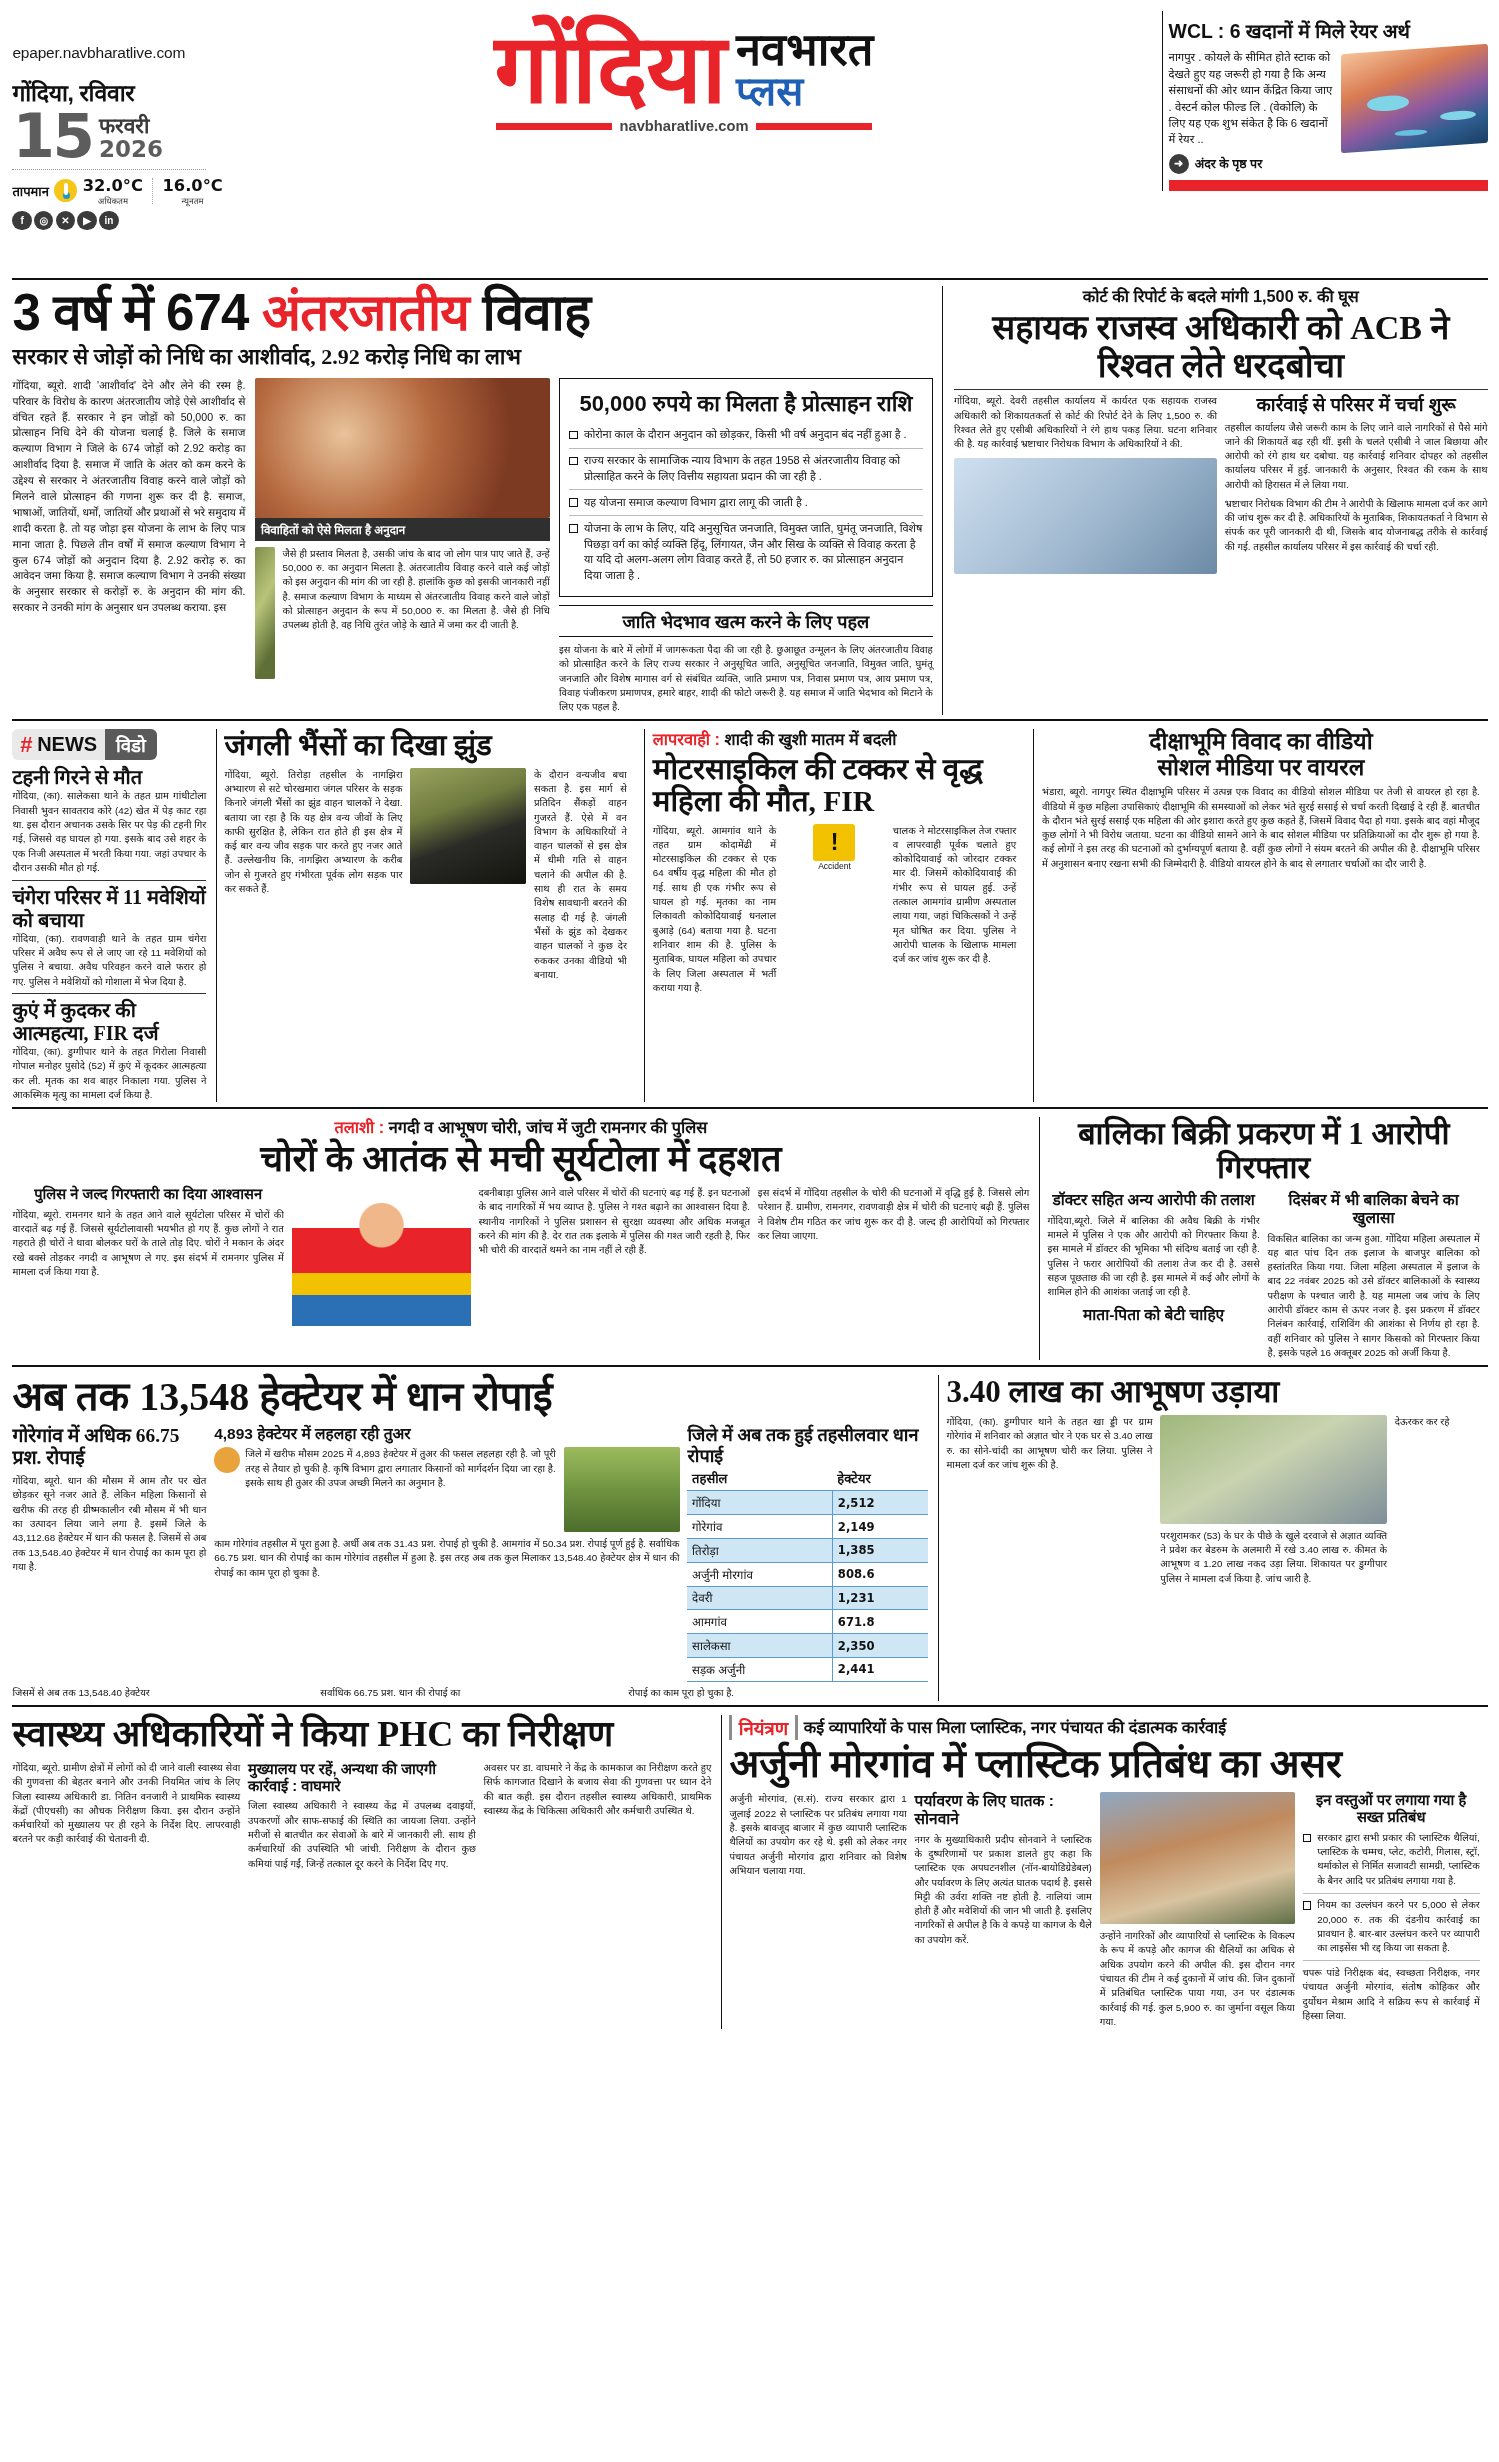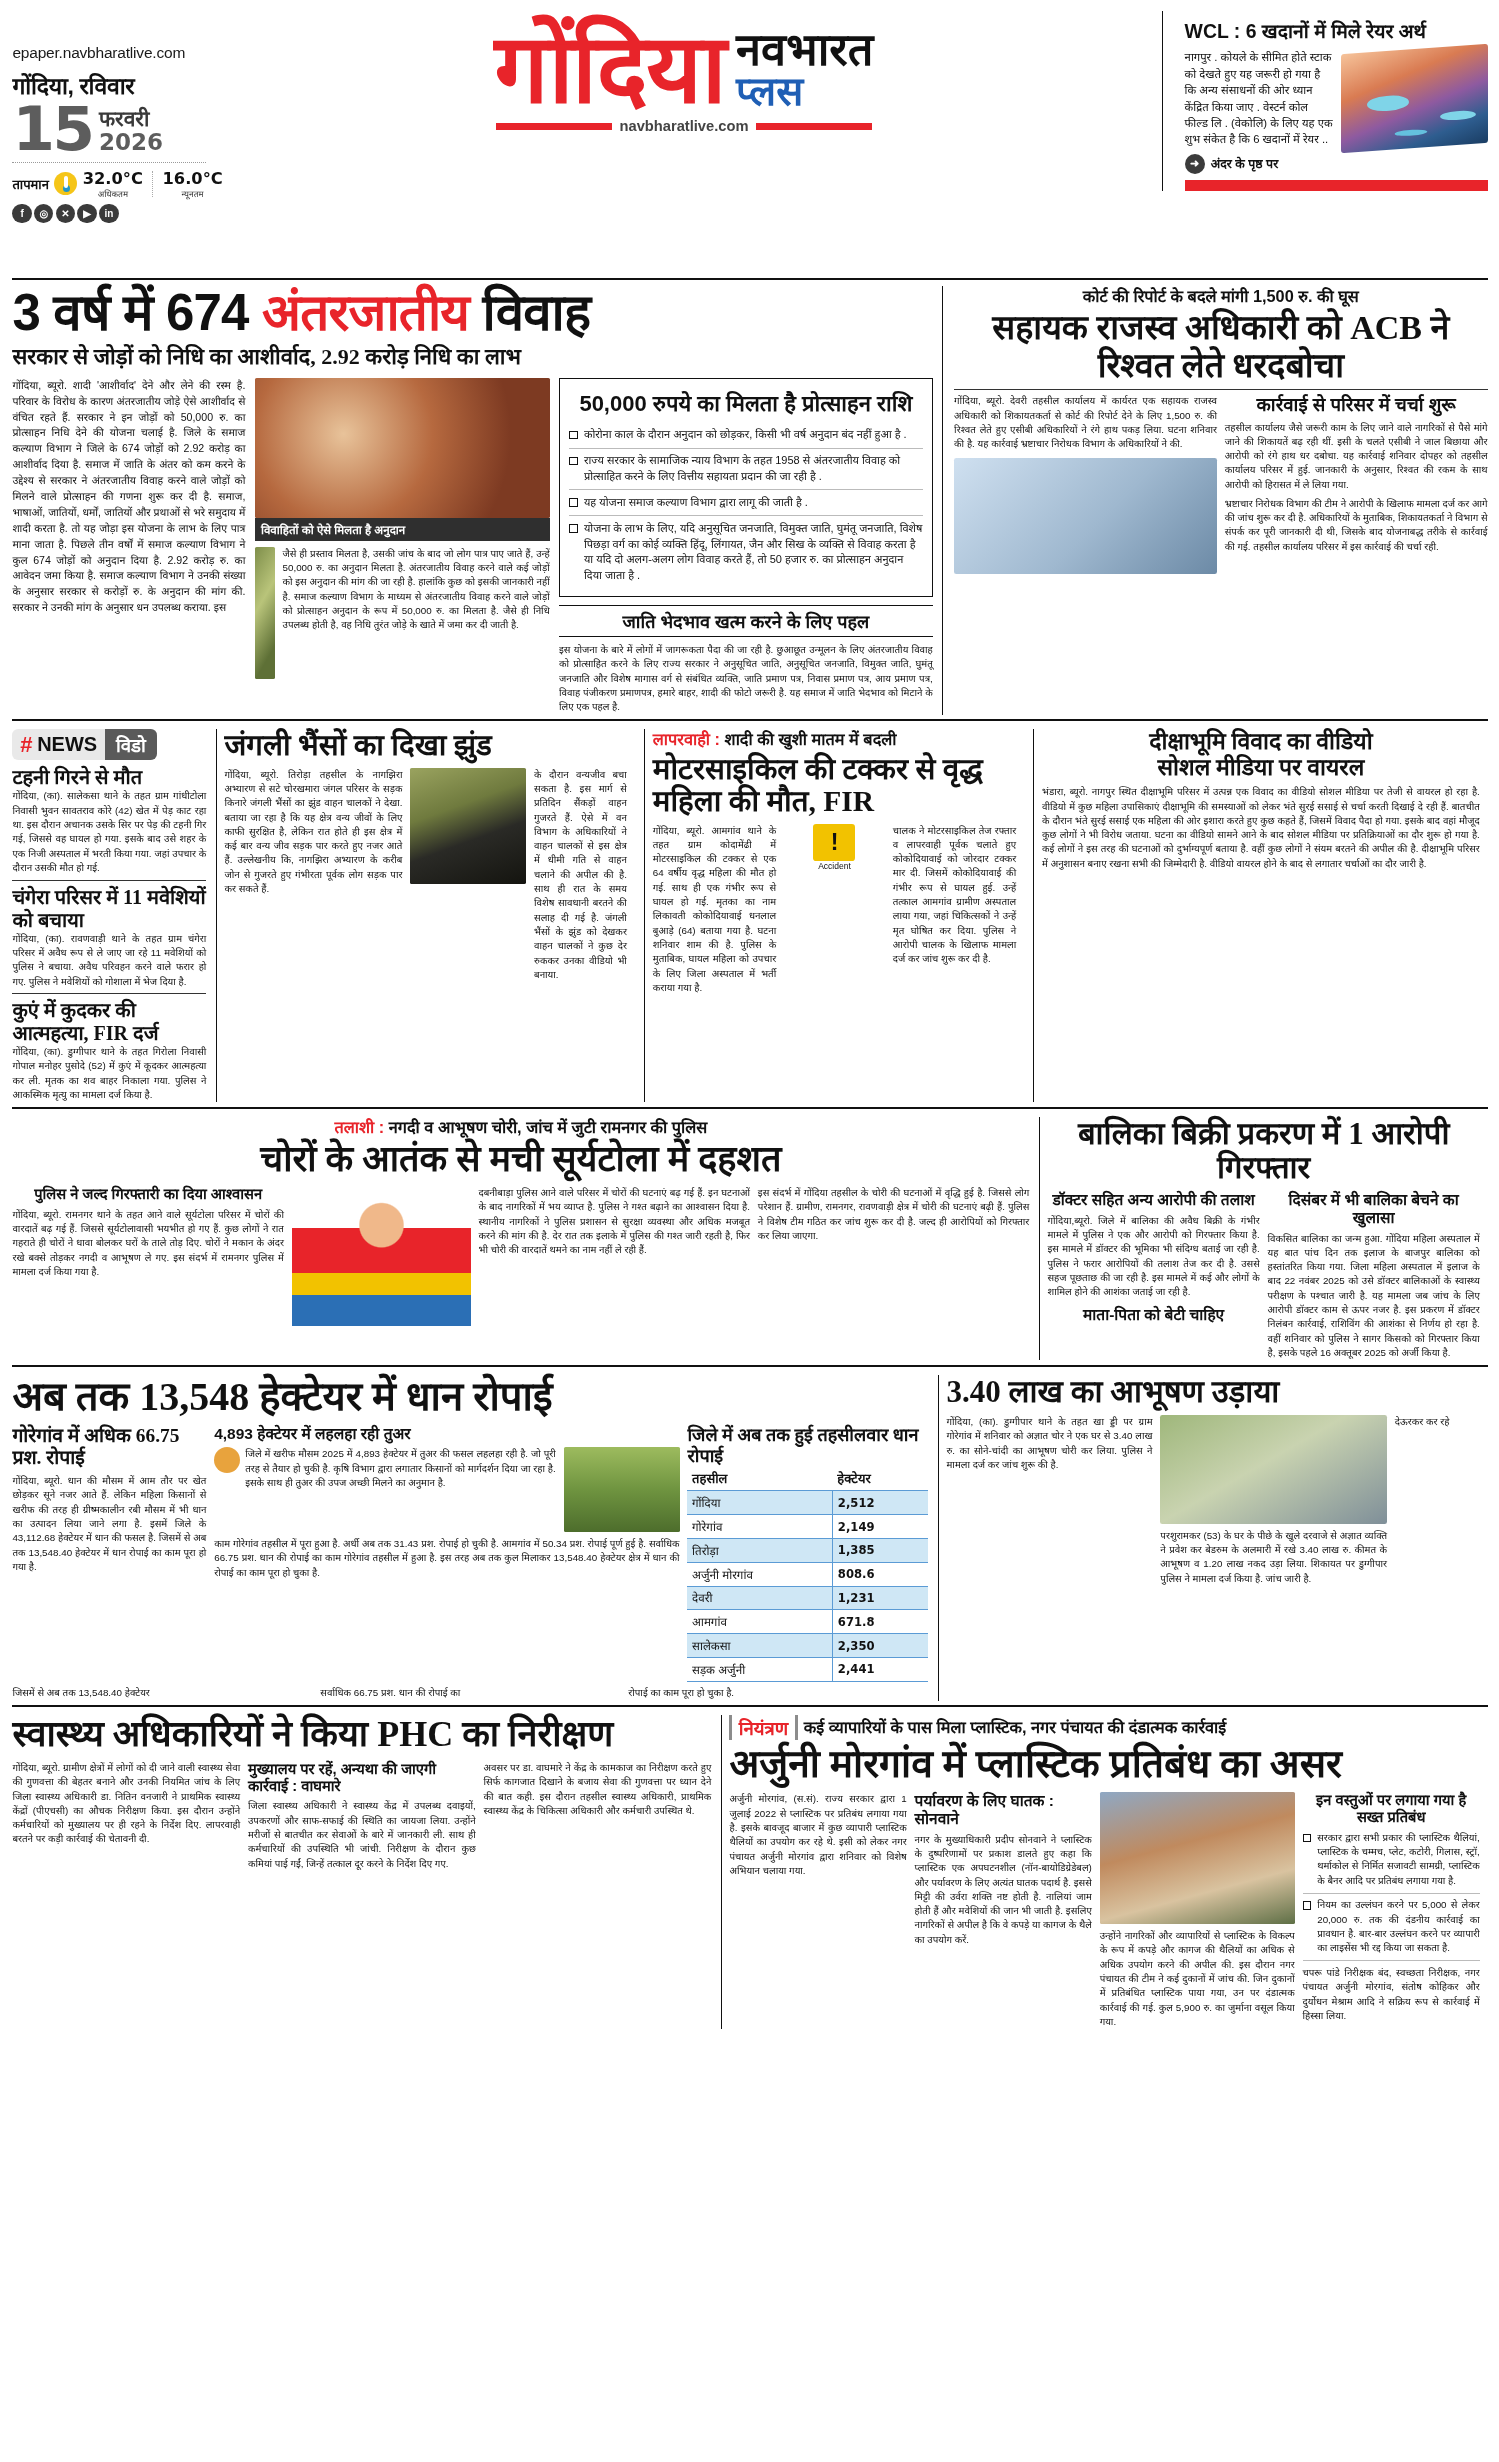--- a/index.html
+++ b/index.html
@@ -15,21 +15,21 @@
     min-height: 2462px;
     padding: 11px 12.4px 14px 12.4px;
     background: #fff;
     position: relative;
   }
 
   
   .masthead { display: flex; align-items: flex-start; gap: 7.8px; height: 262px; }
   .mh-left { width: 194px; padding-top: 33px; }
   .mh-url { font-size: 15.5px; letter-spacing: -0.2px; color: #1a1a1a; font-family: "Liberation Sans", sans-serif; }
-  .mh-city { font-size: 23px; font-weight: 700; color: #111; margin-top: 7px; letter-spacing: -0.4px; }
+  .mh-city { font-size: 23px; font-weight: 700; color: #111; margin-top: 14px; letter-spacing: -0.4px; }
   .mh-date-row { display: flex; align-items: flex-end; gap: 6.2px; margin-top: 1.6px; }
   .mh-day { font-size: 61px; font-weight: 800; color: #5d5d5d; line-height: .85; font-family: "DejaVu Sans", sans-serif; letter-spacing: -2.3px; }
   .mh-mon { font-size: 21px; font-weight: 700; color: #3a3a3a; line-height: 1.15; }
   .mh-year { font-size: 23px; font-weight: 800; color: #5d5d5d; line-height: 1.0; font-family: "DejaVu Sans", sans-serif; }
   .mh-dots { border-top: 1.6px dotted #9a9a9a; margin: 7.8px 0 5.4px 0; }
   .temp-row { display: flex; align-items: center; gap: 5.4px; }
   .temp-label { font-size: 13px; font-weight: 700; }
   .temp-icon { width: 23px; height: 23px; border-radius: 50%; background: #f5c518; position: relative; flex: 0 0 auto; }
   .temp-icon::after { content: ""; position: absolute; left: 10px; top: 3.9px; width: 3.9px; height: 11.6px; background: #fff; border-radius: 2.3px; }
   .temp-icon::before { content: ""; position: absolute; left: 8.5px; top: 13px; width: 7px; height: 7px; background: #2196c9; border-radius: 50%; }
@@ -42,21 +42,21 @@
   .mh-center { flex: 1; text-align: center; padding-top: 14px; }
   .logo-line { display: flex; align-items: center; justify-content: center; gap: 11px; }
   .logo-main { font-size: 96px; font-weight: 900; color: #e8242a; line-height: .92; letter-spacing: -1.6px; }
   .logo-right { text-align: left; line-height: .95; }
   .logo-nb { font-size: 45px; font-weight: 900; color: #111; }
   .logo-plus { font-size: 40px; font-weight: 900; color: #1f5fb5; }
   .logo-url-row { display: flex; align-items: center; justify-content: center; gap: 7.8px; margin-top: 4.7px; }
   .logo-rule { height: 7px; width: 116px; background: #e8242a; }
   .logo-url { font-size: 14.7px; font-weight: 700; color: #444; font-family: "Liberation Sans", sans-serif; }
 
-  .mh-right { width: 326px; border-left: 1.6px solid #111; padding-left: 22px; padding-top: 9.3px; }
+  .mh-right { width: 326px; border-left: 1.6px solid #111; padding-left: 6px; padding-top: 9.3px; }
   .mr-head { font-size: 19.4px; font-weight: 800; line-height: 1.18; }
   .mr-body-wrap { display: flex; gap: 6.2px; margin-top: 6.2px; }
   .mr-text { flex: 1; font-size: 11.3px; line-height: 1.45; }
   .mr-img { width: 147px; height: 99px; border-radius: 3.1px;
     background: linear-gradient(160deg,#f6c39a 0%,#d97b52 32%,#8e5aa0 58%,#2e5d8f 80%,#1a3d63 100%);
     position: relative; overflow: hidden; transform: skewY(-4deg); }
   .mr-img::after { content:""; position:absolute; left:18%; top:45%; width:28%; height:16%; background:#7fd4e8; border-radius:50%; box-shadow: 70px 17px 0 -3.1px #7fd4e8, 23px 31px 0 -4.7px #64c0de; }
   .mr-inside { display: flex; align-items: center; gap: 6.2px; margin-top: 5.4px; font-size: 12.4px; font-weight: 700; }
   .arrow-circ { width: 20px; height: 20px; border-radius: 50%; background: #3b3b3b; color: #fff; display:flex; align-items:center; justify-content:center; font-size: 11px; }
   .red-bar { height: 11px; background: #e8242a; margin-top: 6.2px; }

